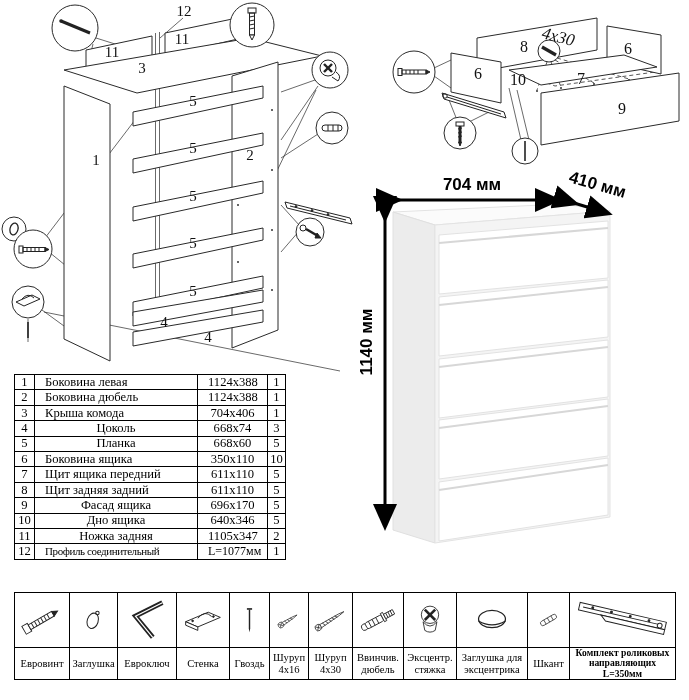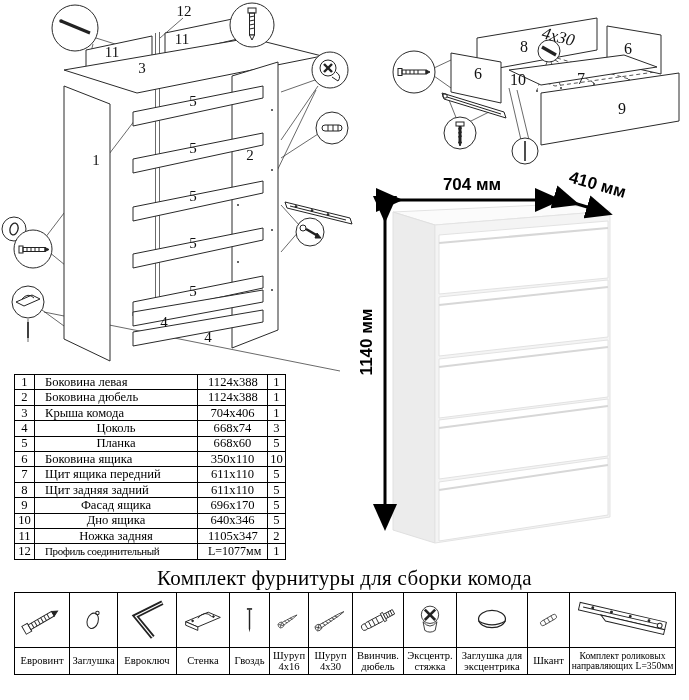--- a/index.html
+++ b/index.html
@@ -29,21 +29,21 @@
   .parts tr:nth-child(12) td.nm{font-size:11px;letter-spacing:-.4px;font-family:Liberation Serif, serif;}
   .parts tr:nth-child(12) td.s{font-size:12px;}
   
   .hw-title{position:absolute;left:14px;top:566px;width:661px;text-align:center;
             font-size:21px;letter-spacing:.3px;}
   
   .hw{position:absolute;left:14px;top:592px;width:661px;table-layout:fixed;}
   .hw td{border:1.4px solid #000;text-align:center;padding:0;vertical-align:middle;}
   .hw tr.icons td{height:54px;}
   .hw tr.labels td{height:26px;font-size:10.6px;line-height:1.08;padding:0 1px;}
-  .hw tr.labels td.small{font-size:9.6px;}
+  .hw tr.labels td.small{font-size:9.6px;font-weight:bold;}
   .hw tr.qty td{height:23px;font-size:18px;}
   .icon-sym{stroke:#222;fill:none;stroke-width:1.3;}
   .icon-fill{stroke:#222;fill:#fff;stroke-width:1.1;}
 </style>
 </head>
 <body>
 
 <div class="canvas">
 
   <svg class="abs" style="left:0;top:0" width="392" height="374" viewBox="0 0 392 374">
@@ -397,21 +397,20 @@
         </tr>
       <tr>
           <td class="n">12</td>
           <td class="nm">Профиль соединительный</td>
           <td class="s">L=1077мм</td>
           <td class="q">1</td>
         </tr>
     </tbody>
   </table>
 
-  <div class="hw-title">Комплект фурнитуры для сборки комода</div>
 
   <table class="hw">
     <colgroup>
       <col style="width:55px">
         <col style="width:48px">
         <col style="width:59px">
         <col style="width:53px">
       <col style="width:40px">
         <col style="width:39px">
         <col style="width:44px">

